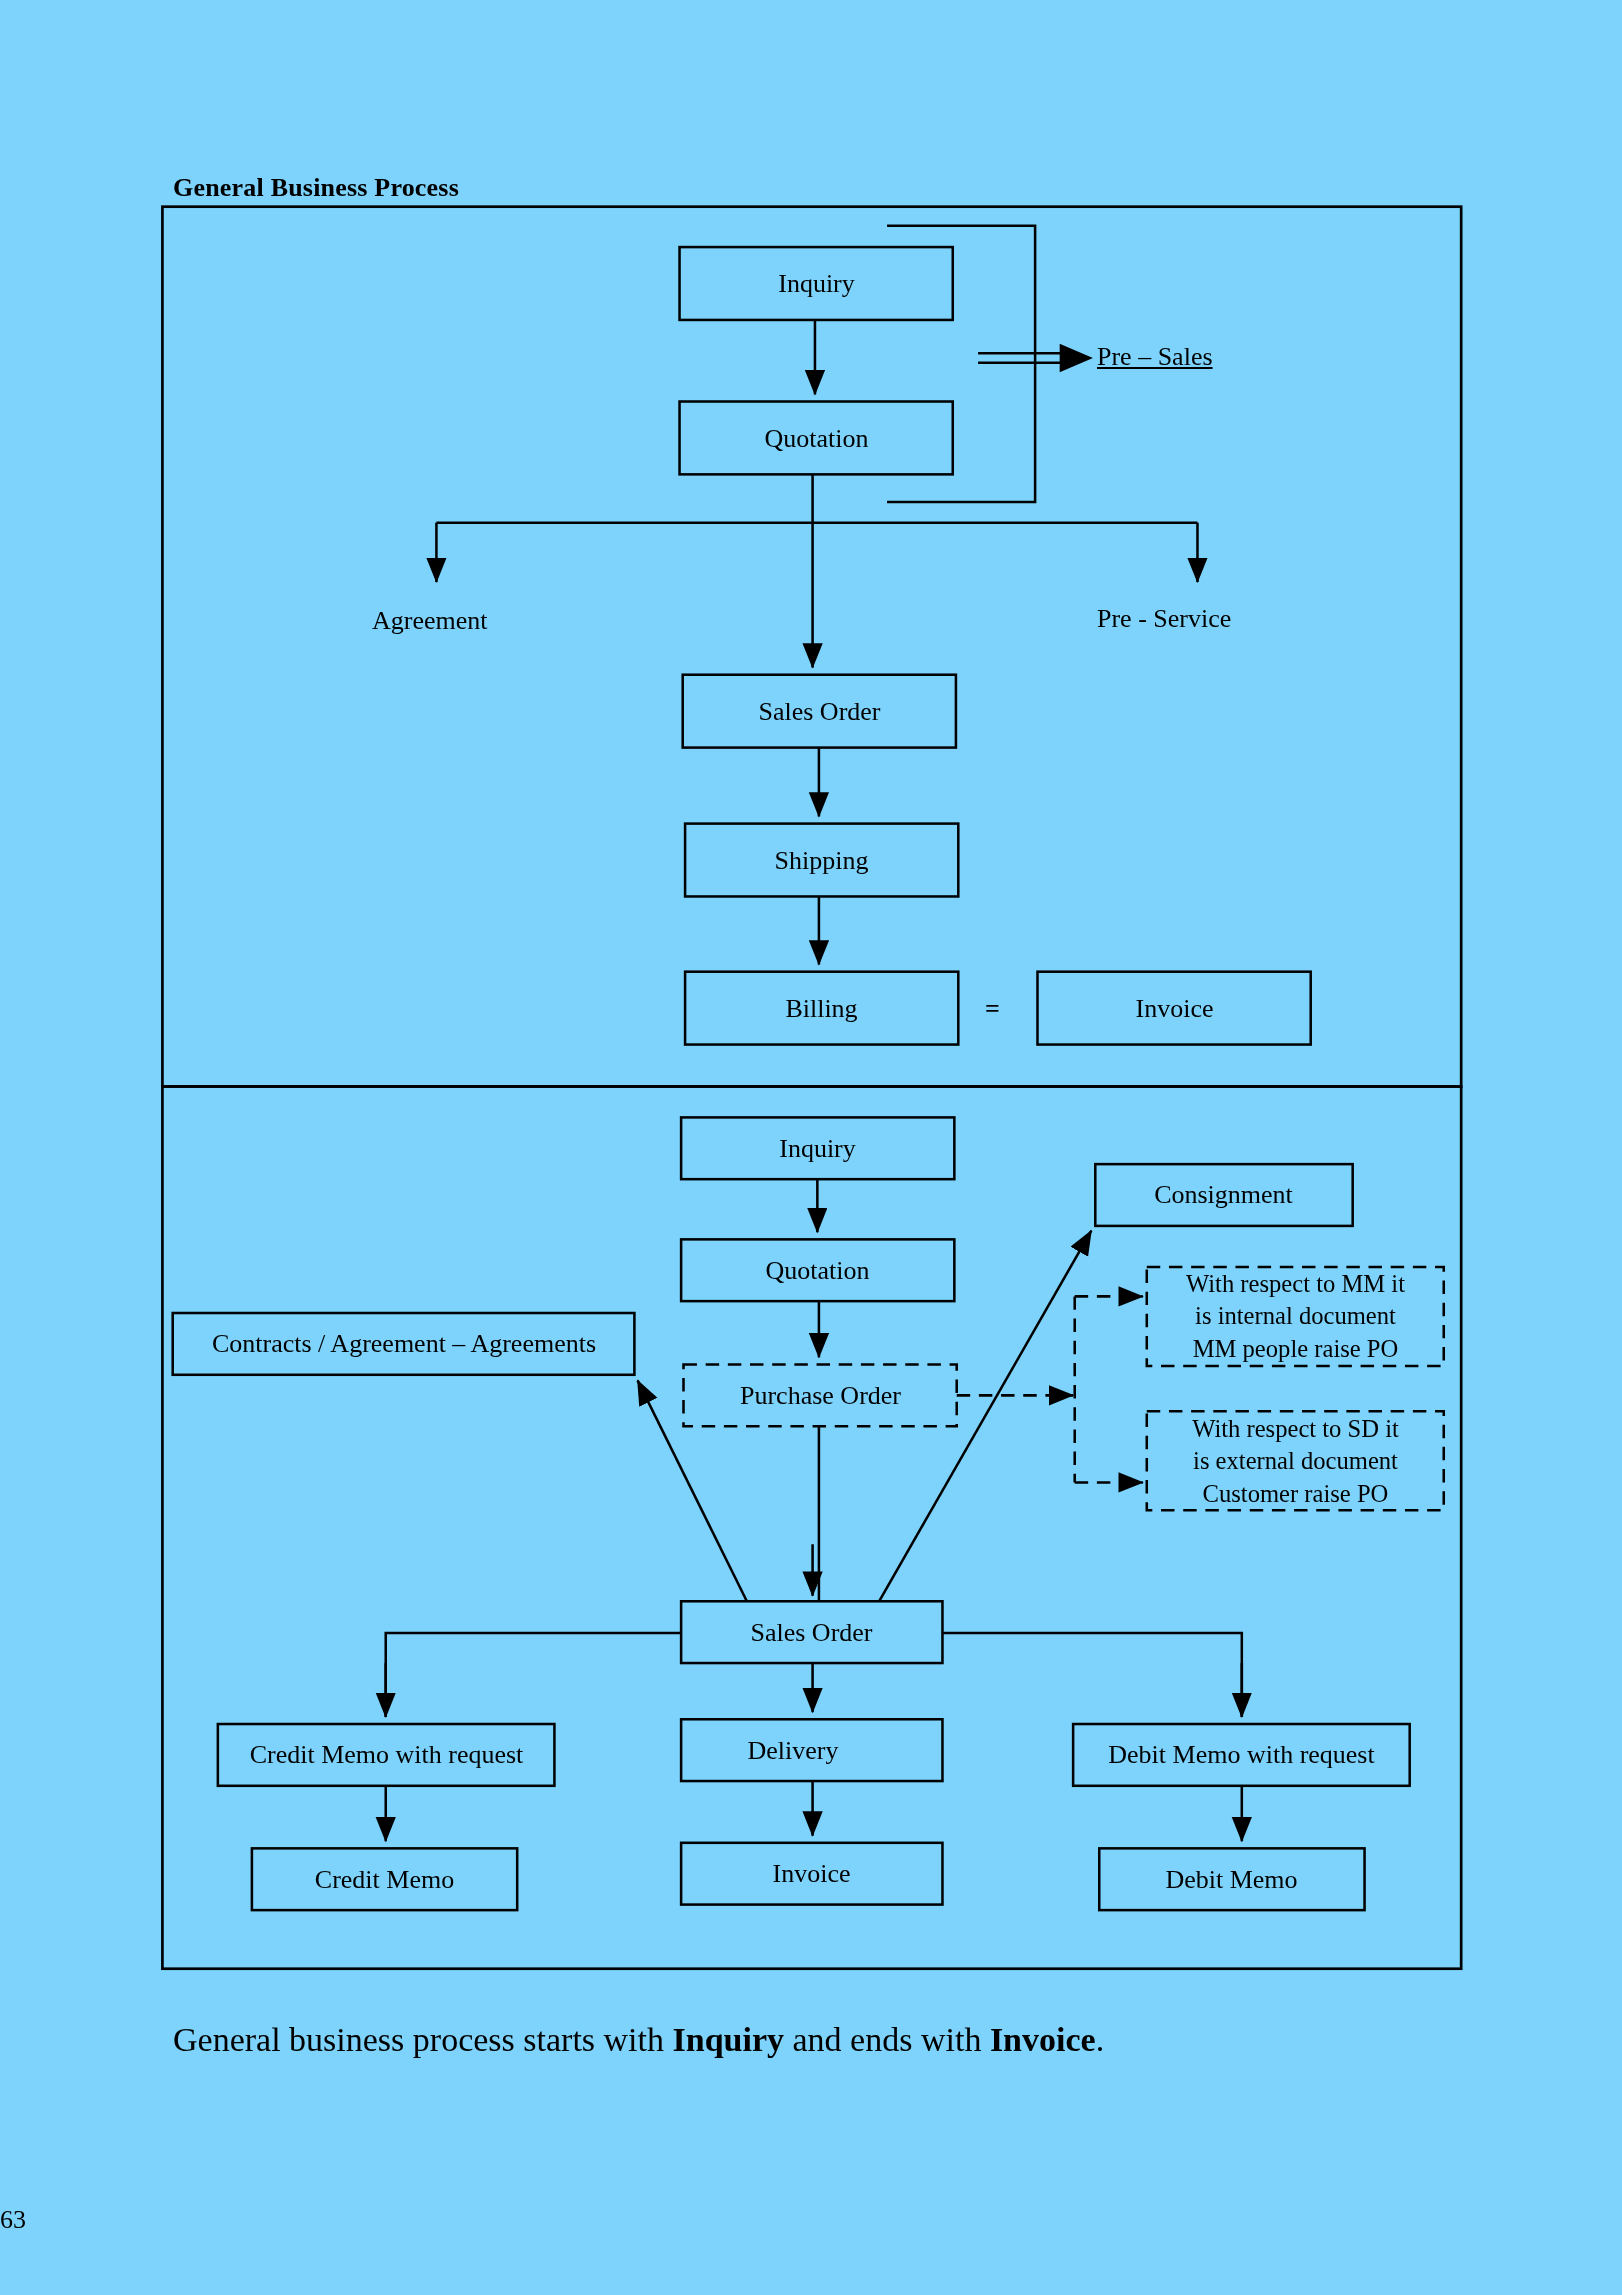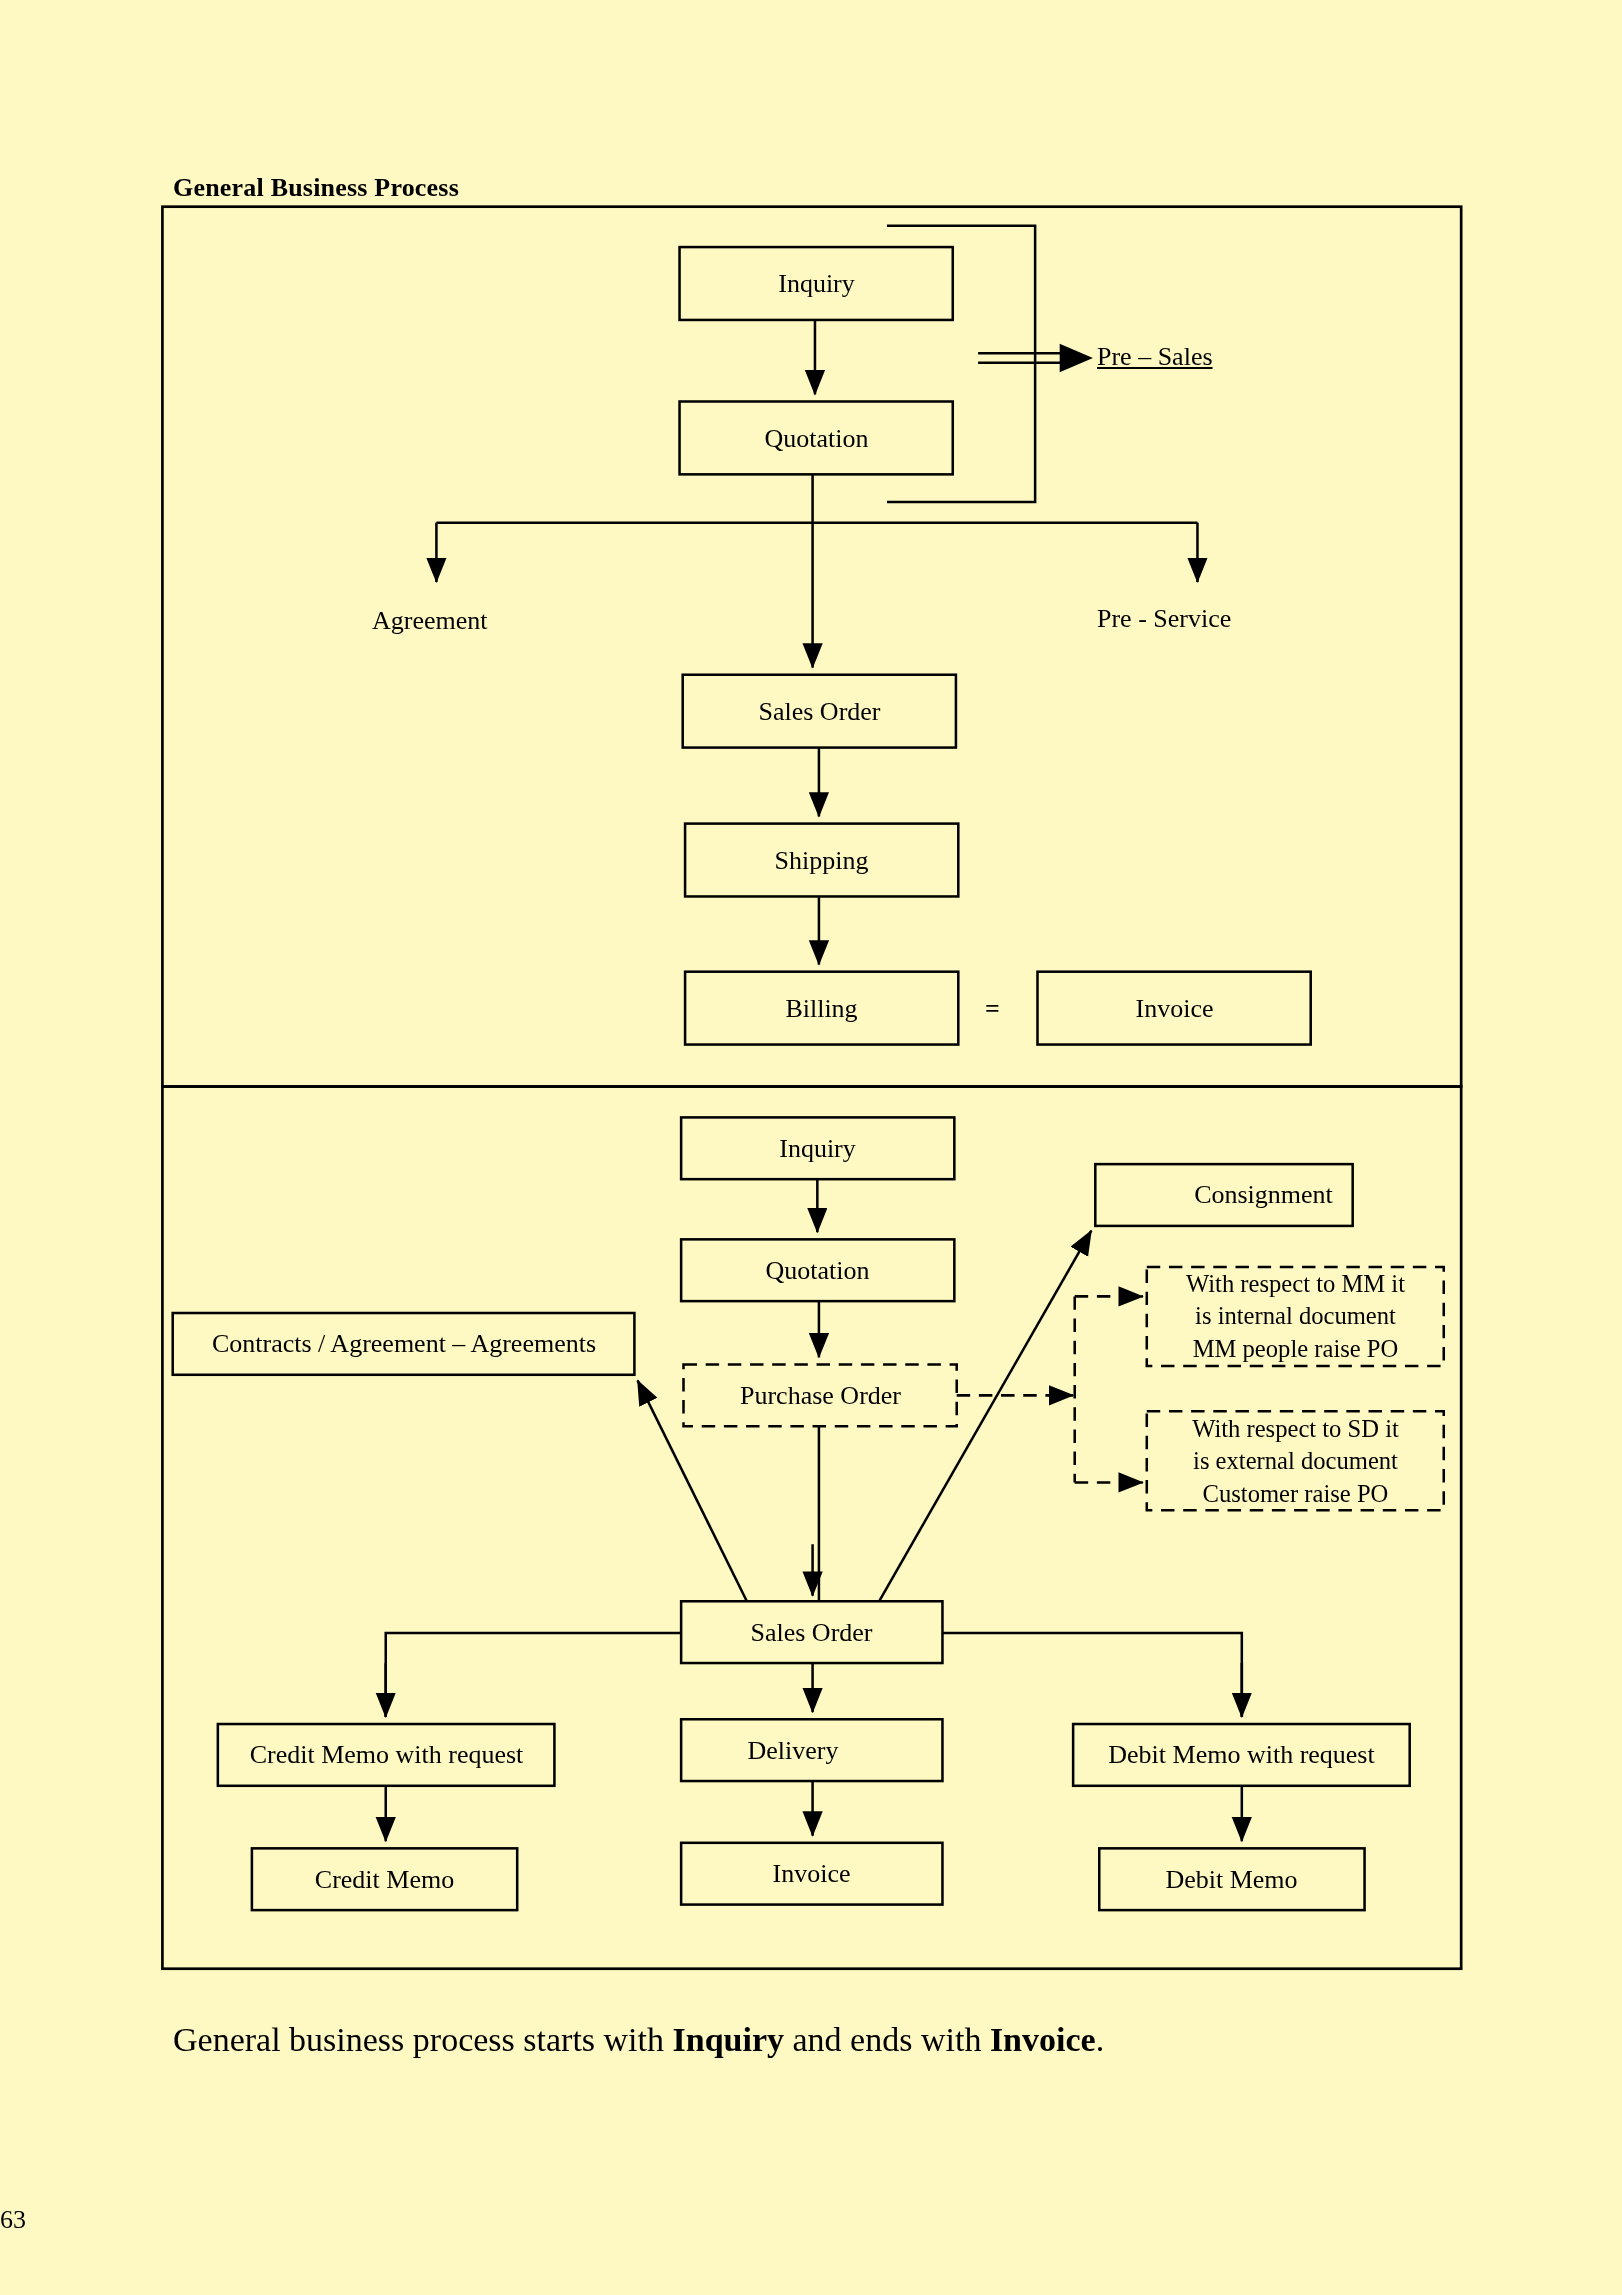--- a/index.html
+++ b/index.html
@@ -9,21 +9,21 @@
     background: #ffffff;
   }
   body {
     font-family: "Liberation Serif", "DejaVu Serif", serif;
     color: #000000;
   }
   #page {
     position: relative;
     width: 1622px;
     height: 2295px;
-    background: #fef9c3;
+    background: #7dd3fc;
     overflow: hidden;
   }
   #diagram-svg {
     position: absolute;
     left: 0;
     top: 0;
     width: 1622px;
     height: 2295px;
   }
   .page-title {
@@ -177,21 +177,21 @@
 
   <div class="free-label" style="left:1097px; top:342px;text-decoration:underline;">Pre – Sales</div>
   <div class="free-label" style="left:372px;  top:606px;">Agreement</div>
   <div class="free-label" style="left:1097px; top:604px;">Pre - Service</div>
 
   <div class="equals-sign" style="left:985px; top:994px;">=</div>
 
   <div class="node-label" style="left:681px;  top:1118px; width:273px; height:62px;">Inquiry</div>
   <div class="node-label" style="left:681px;  top:1240px; width:273px; height:62px;">Quotation</div>
   <div class="node-label" style="left:684px;  top:1365px; width:273px; height:62px;">Purchase Order</div>
-  <div class="node-label" style="left:1095px; top:1164px; width:257px; height:62px;padding-left:40px;">Consignment</div>
+  <div class="node-label" style="left:1095px; top:1164px; width:257px; height:62px;">Consignment</div>
   <div class="node-label" style="left:173px;  top:1313px; width:462px; height:62px;">Contracts / Agreement – Agreements</div>
   <div class="node-label" style="left:681px;  top:1602px; width:261px; height:62px;">Sales Order</div>
   <div class="node-label" style="left:218px;  top:1724px; width:337px; height:62px;">Credit Memo with request</div>
   <div class="node-label" style="left:681px;  top:1720px; width:224px; height:62px;">Delivery</div>
   <div class="node-label" style="left:1073px; top:1724px; width:337px; height:62px;">Debit Memo with request</div>
   <div class="node-label" style="left:252px;  top:1849px; width:265px; height:62px;">Credit Memo</div>
   <div class="node-label" style="left:681px;  top:1843px; width:261px; height:62px;">Invoice</div>
   <div class="node-label" style="left:1099px; top:1849px; width:265px; height:62px;">Debit Memo</div>
 
   <div class="note-label" style="left:1147px; top:1267px; width:297px; height:99px;">With respect to MM it

